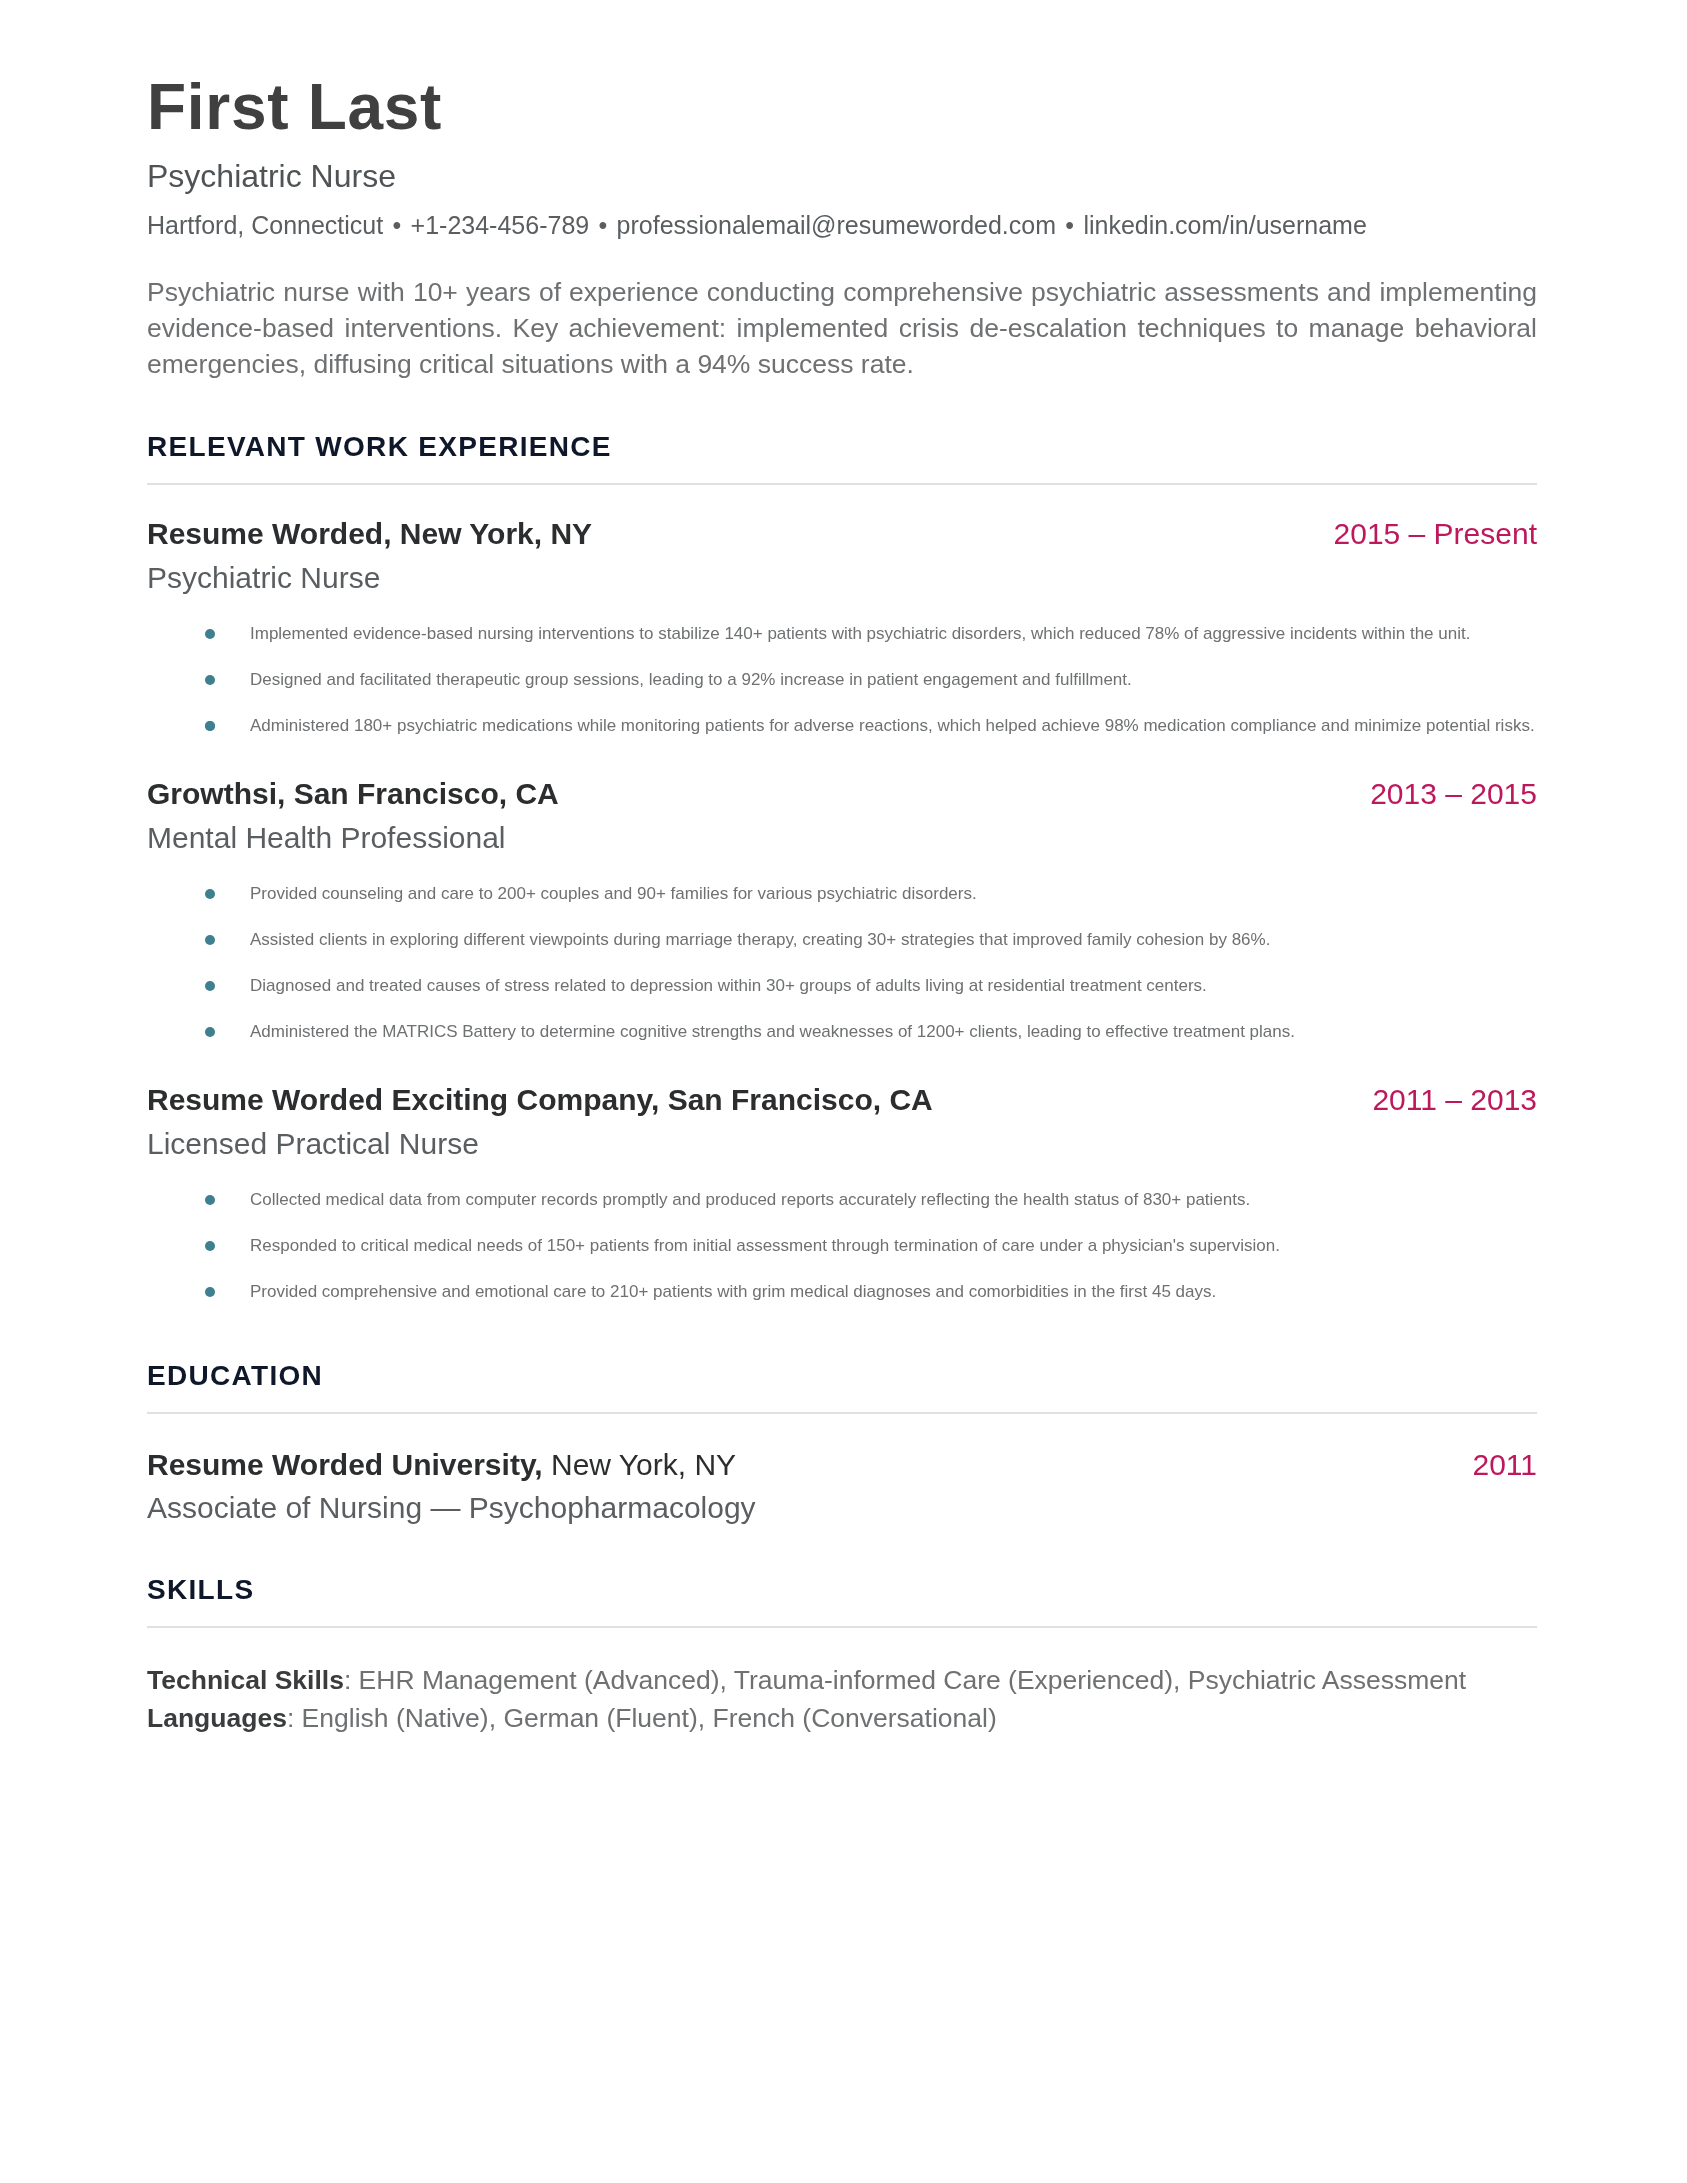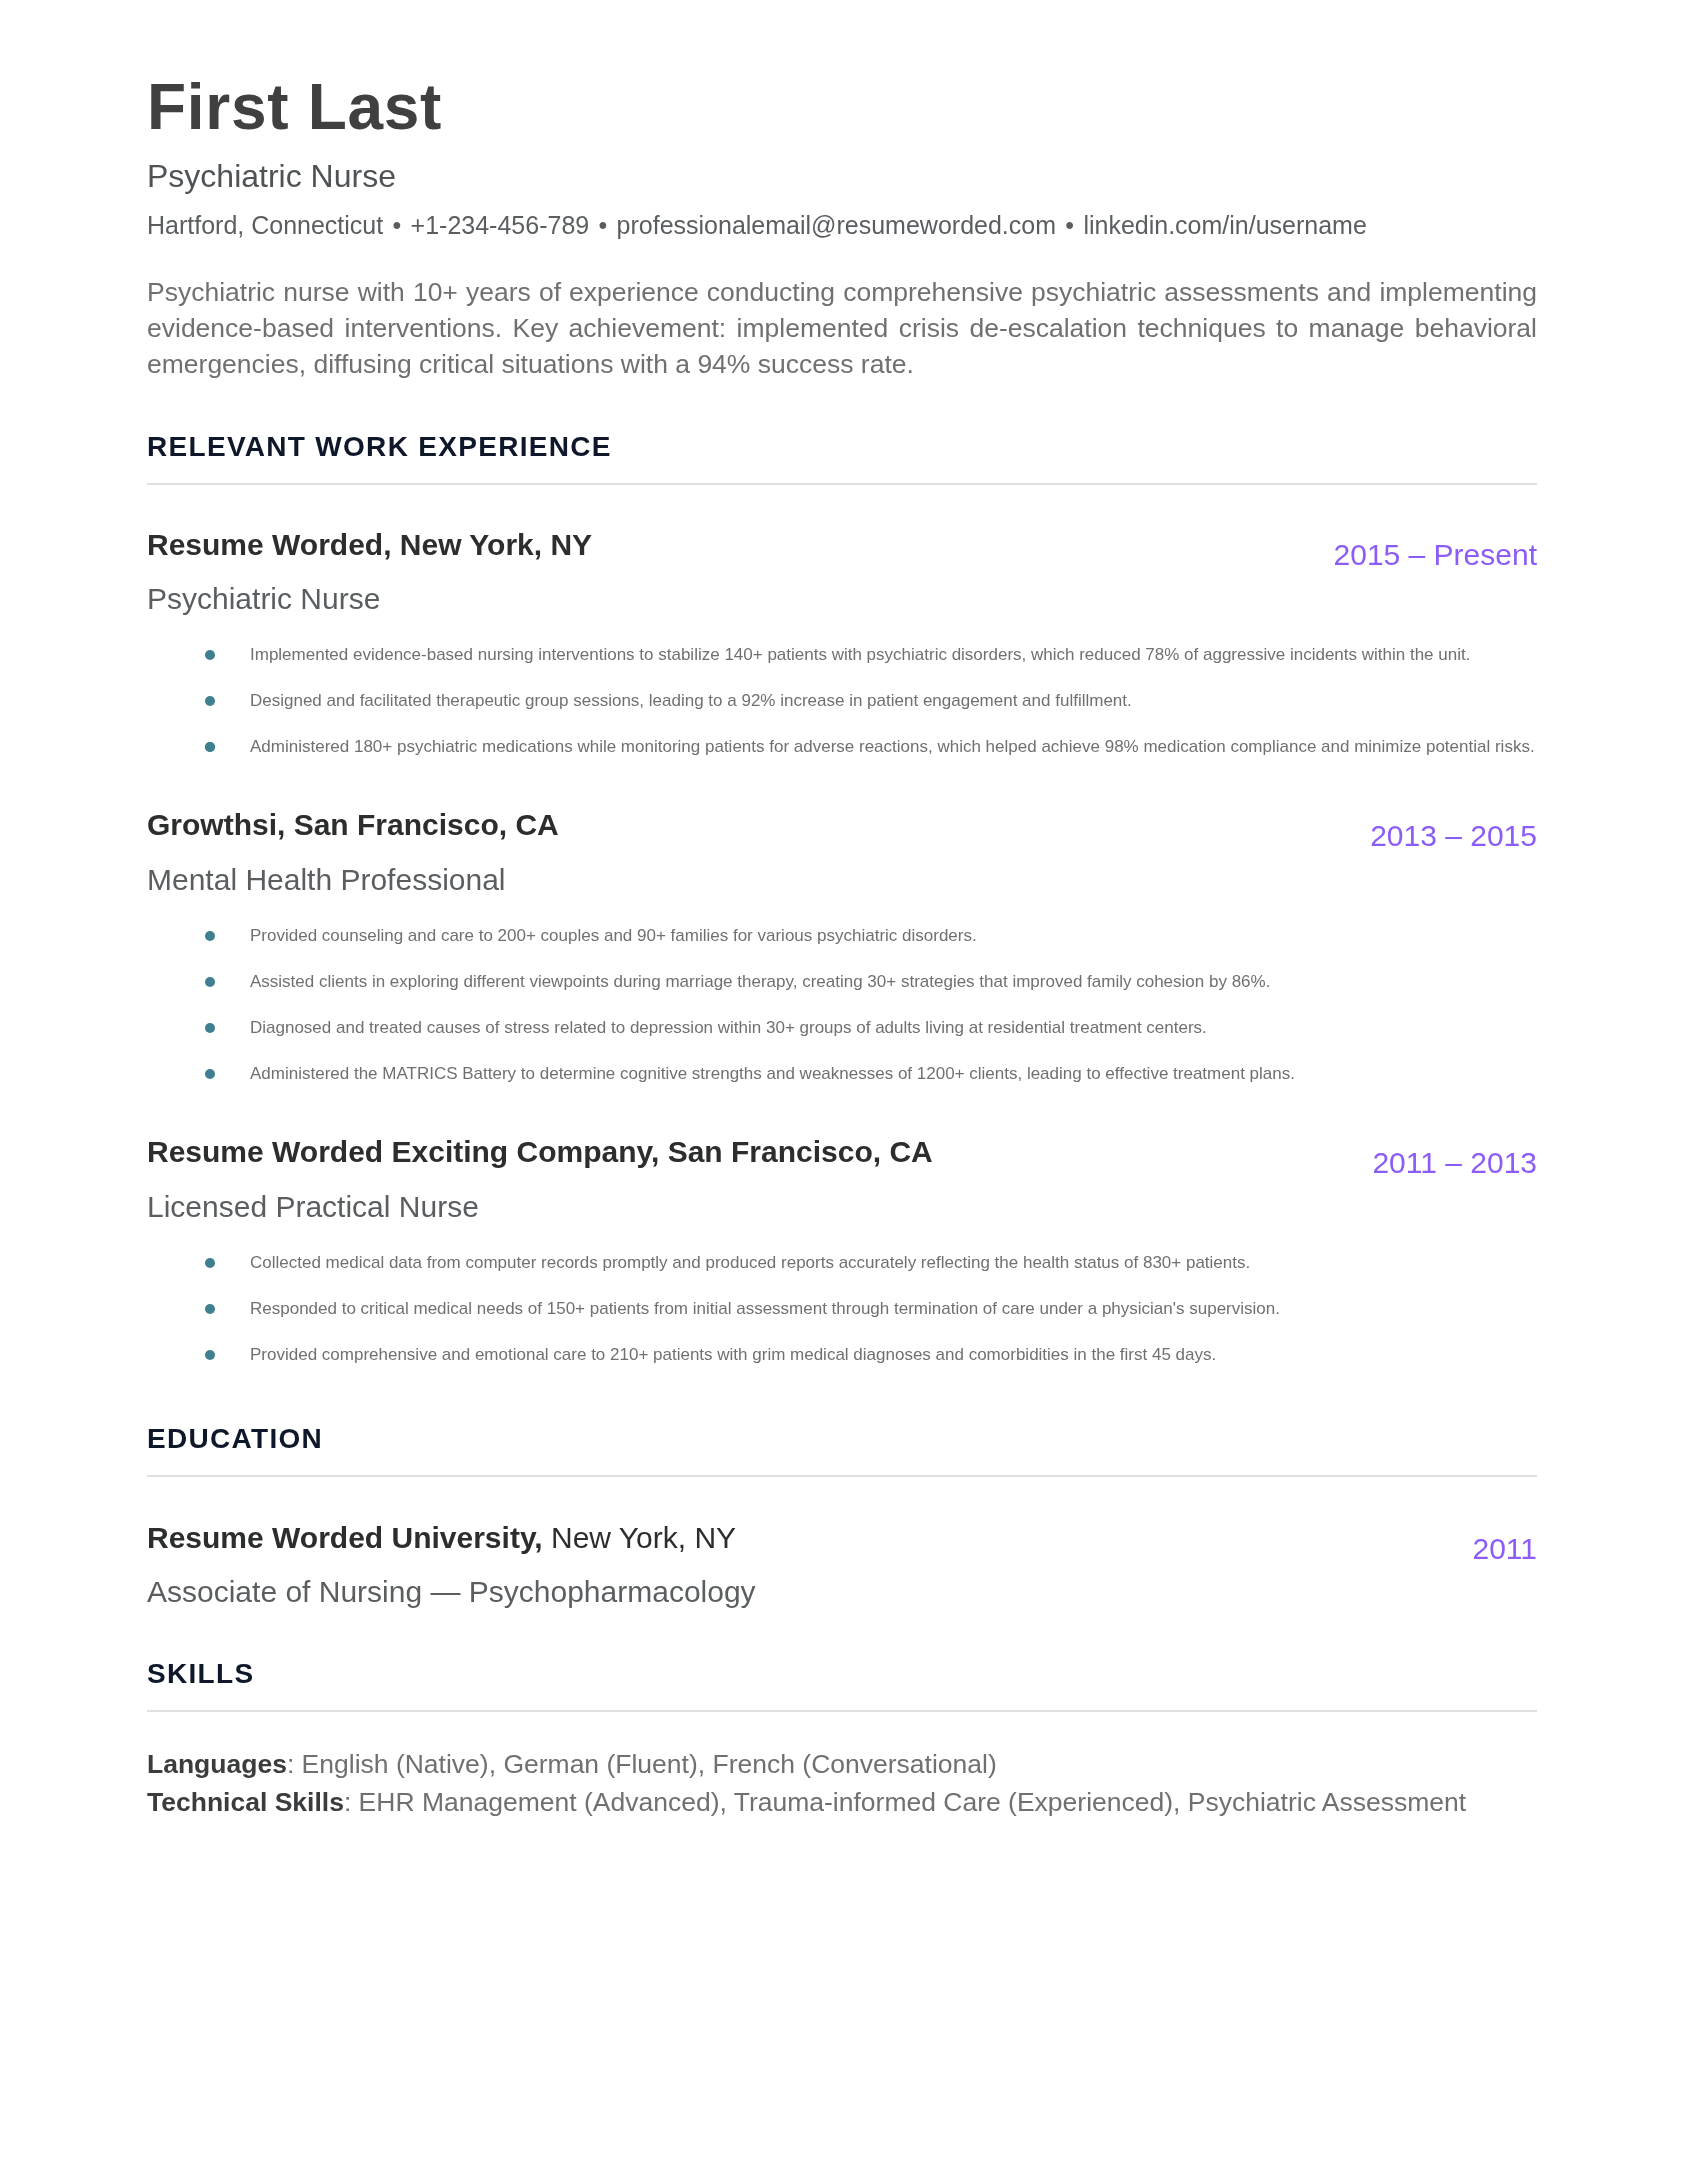--- a/index.html
+++ b/index.html
@@ -54,21 +54,21 @@
   .job { margin-top: 32px; }
   .job-header, .edu-header {
     display: flex;
     justify-content: space-between;
     align-items: center;
     font-size: 30px;
     line-height: 1.15;
   }
   .company, .school-bold { font-weight: 700; color: #2b2d2e; }
   .school-rest { font-weight: 400; color: #2b2d2e; }
-  .dates { font-weight: 400; color: #8b5cf6; white-space: nowrap; margin-top: 21px; }
+  .dates { font-weight: 400; color: #be185d; white-space: nowrap; }
   .role, .degree {
     margin-top: 9.3px;
     font-size: 30px;
     color: #5a5e60;
   }
   ul.bullets {
     list-style: none;
     margin: 20px 0 0 0;
     padding: 0 0 0 103px;
   }
@@ -165,18 +165,18 @@
       <span><span class="school-bold">Resume Worded University,</span><span class="school-rest"> New York, NY</span></span>
       <span class="dates">2011</span>
     </div>
     <div class="degree">Associate of Nursing — Psychopharmacology</div>
   </div>
 
   <div class="section-heading">SKILLS</div>
   <hr class="rule">
 
   <div class="skills-block">
+    <p class="skill-row"><span class="skill-label">Technical Skills</span><span>: EHR Management (Advanced), Trauma-informed Care (Experienced), Psychiatric Assessment</span></p>
     <p class="skill-row"><span class="skill-label">Languages</span><span>: English (Native), German (Fluent), French (Conversational)</span></p>
-    <p class="skill-row"><span class="skill-label">Technical Skills</span><span>: EHR Management (Advanced), Trauma-informed Care (Experienced), Psychiatric Assessment</span></p>
   </div>
 
 </div>
 
 
 </body></html>

